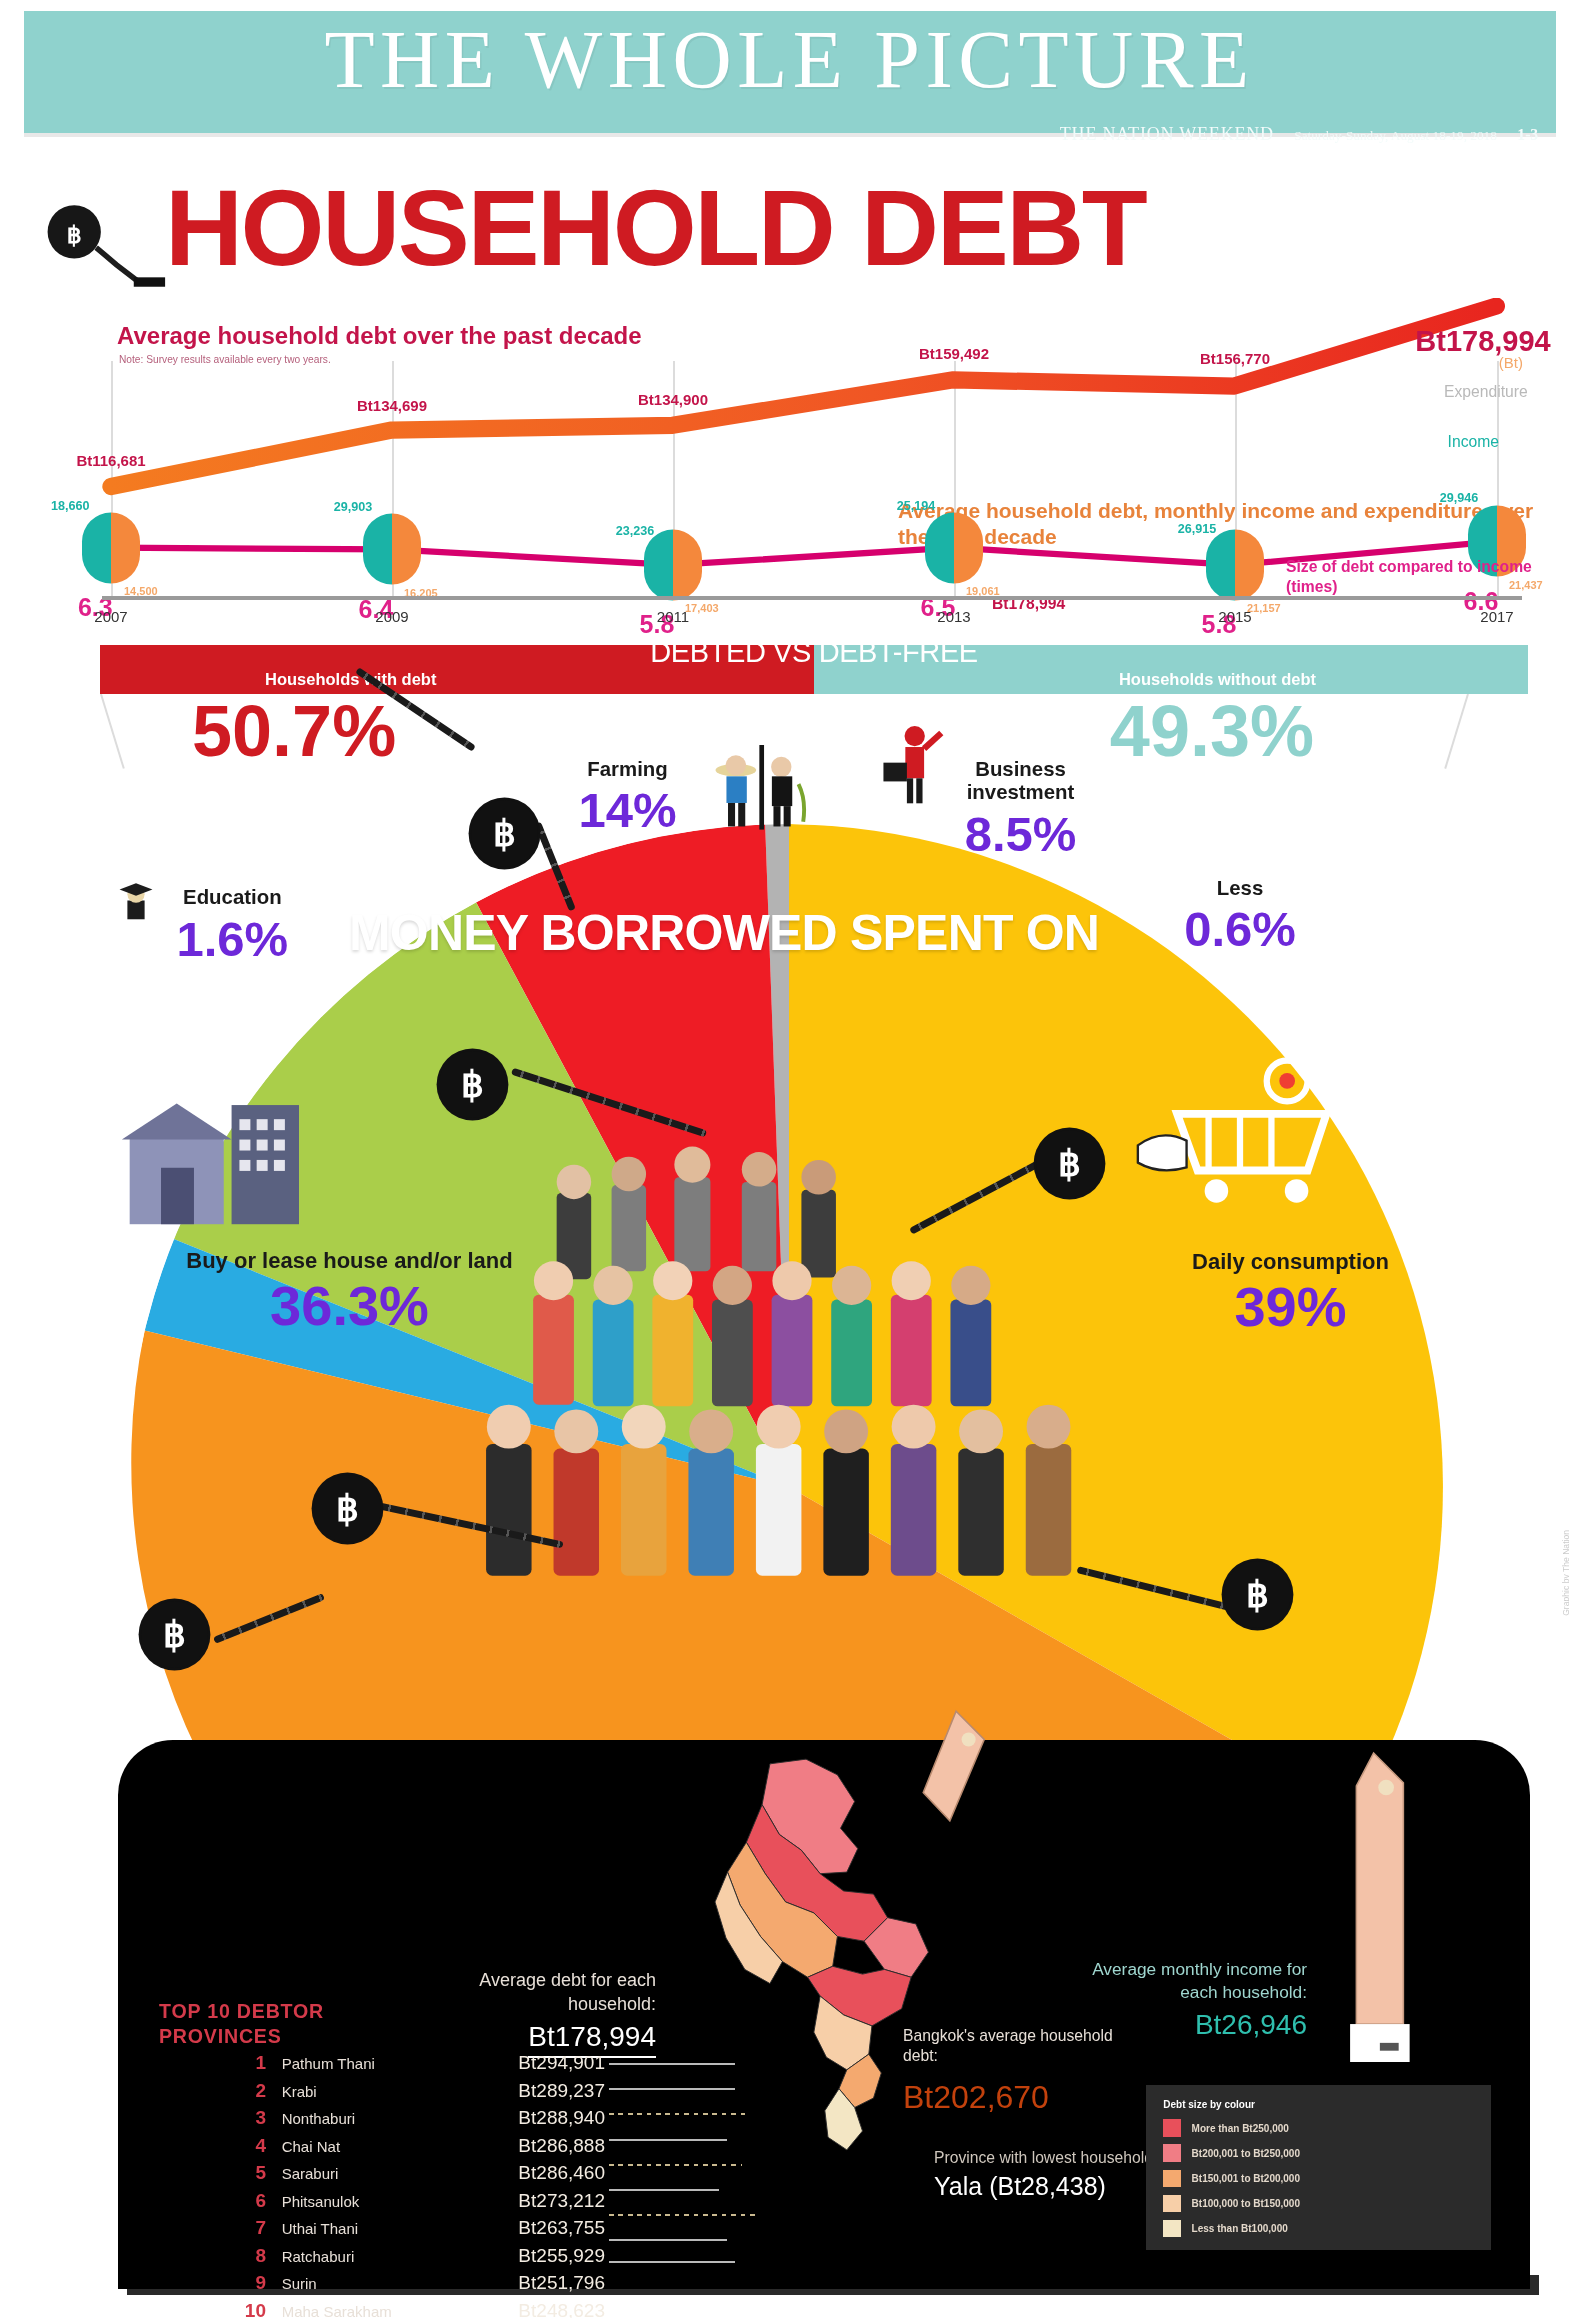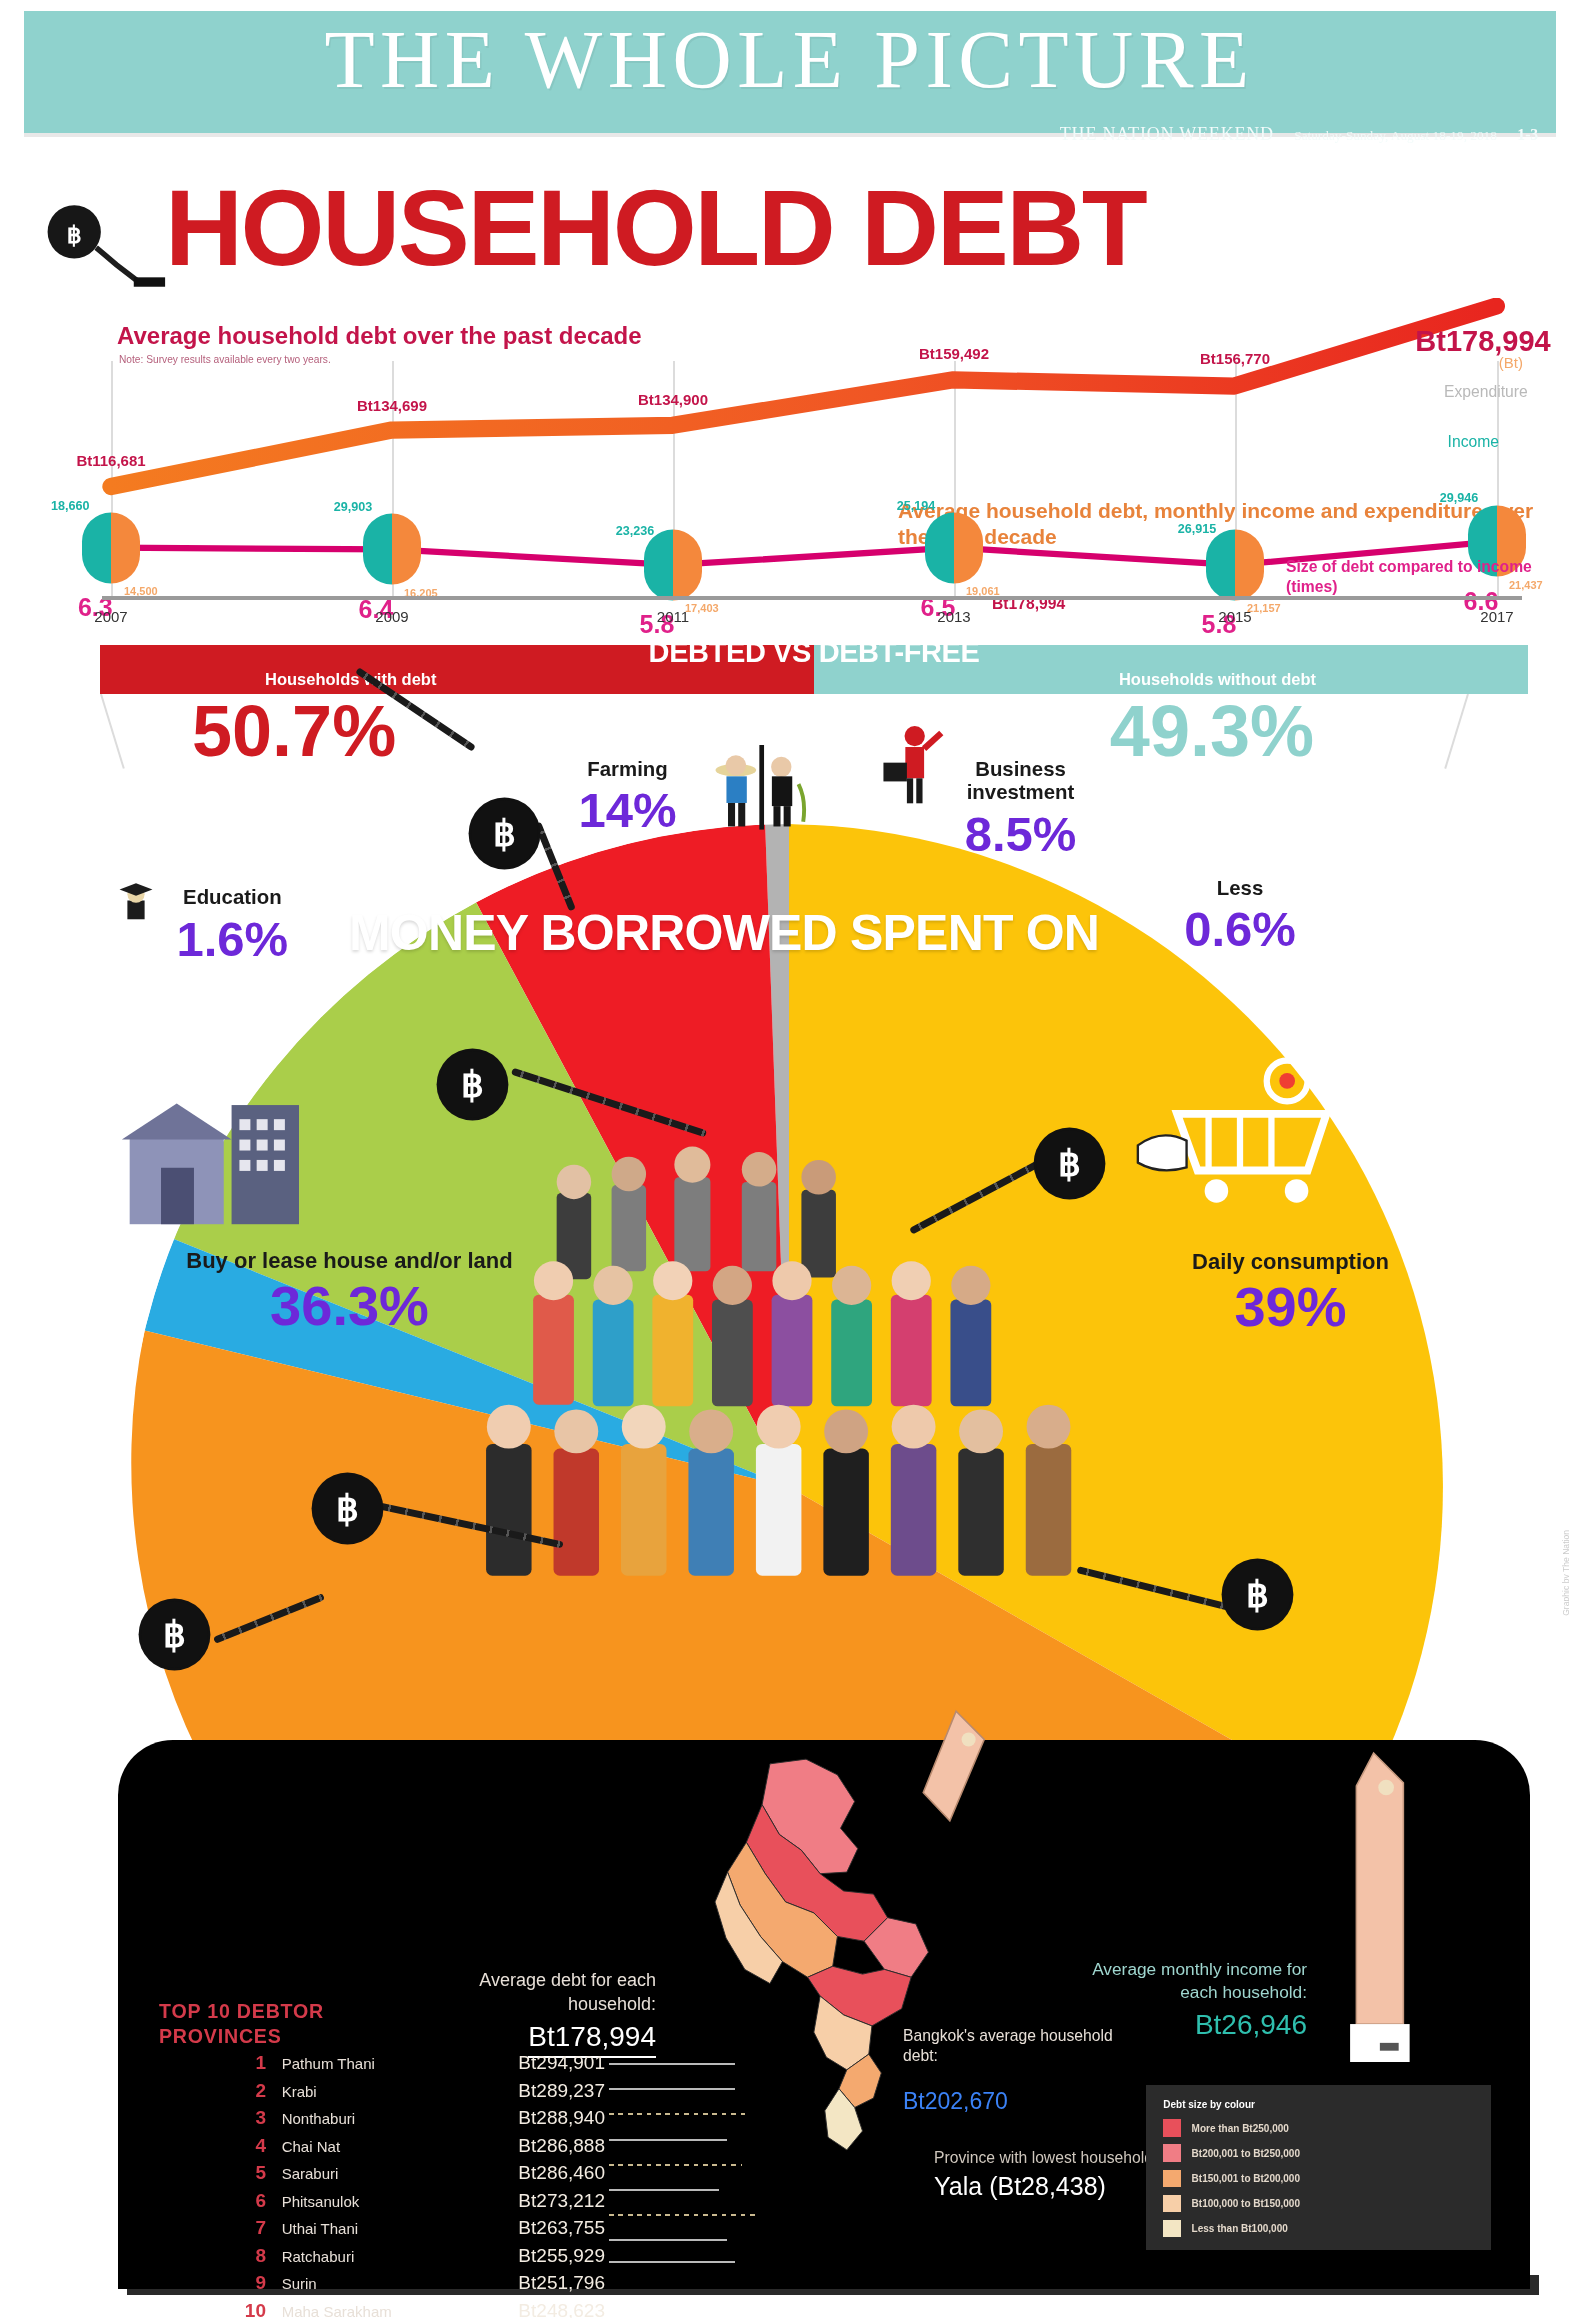--- a/index.html
+++ b/index.html
@@ -105,21 +105,21 @@
   .bt178-inline {
     position: absolute; left: 914px; top: 297px; font-size: 15.7px; font-weight: bold; color:#c3144a;
   }
 
   
   .banner { position: absolute; left: 100px; top: 645px; width: 1428px; height: 49px; }
   .banner .red  { position:absolute; left:0; top:0; width:50%; height:100%; background:#cf1b22; }
   .banner .teal { position:absolute; right:0; top:0; width:50%; height:100%; background:#8fd2cd; }
   .banner-center {
     position:absolute; left:50%; top:-9.4px; transform:translateX(-50%);
-    font-size: 29px; font-weight: bold; color:#ffffff; white-space:nowrap;
+    font-size: 29px; font-weight: normal; color:#ffffff; white-space:nowrap;
     letter-spacing:-0.4px; z-index:3;
   }
   .banner-l-label { position:absolute; left:165px; top:25px; font-size:16.5px; font-weight:bold; color:#fff; z-index:2; }
   .banner-r-label { position:absolute; right:212px; top:25px; font-size:16.5px; font-weight:bold; color:#fff; z-index:2; }
   .pct-left {
     position:absolute; left:192px; top:690px; font-size:72px; font-weight:bold; color:#cf1b22;
   }
   .pct-right {
     position:absolute; right:255px; top:690px; font-size:72px; font-weight:bold; color:#8fd2cd;
   }
@@ -187,21 +187,21 @@
   .exp-callout { position:absolute; left:942px; top:59px; width:235px; }
   .exp-callout .lbl { color:#e8a978; font-size:17.3px; line-height:1.35; }
   .exp-callout .amt { color:#ef7d2f; font-size:28px; font-weight:normal; margin-top:4.7px; }
 
   .inc-callout { position:absolute; left:961px; top:218px; width:228px; text-align:right; }
   .inc-callout .lbl { color:#9fd6cf; font-size:17.3px; line-height:1.35; }
   .inc-callout .amt { color:#2fbfae; font-size:28px; margin-top:4.7px; }
 
   .bkk-callout { position:absolute; left:785px; top:286px; width:235px; }
   .bkk-callout .lbl { color:#e8e0d8; font-size:15.7px; line-height:1.3; }
-  .bkk-callout .amt { color:#3b82f6; font-size:23px; margin-top:21px; }
+  .bkk-callout .amt { color:#c2410c; font-size:32px; margin-top:12px; }
 
   .yala-callout { position:absolute; left:816px; top:408px; width:282px; }
   .yala-callout .lbl { color:#cfc7bd; font-size:15.7px; line-height:1.3; }
   .yala-callout .amt { color:#ffffff; font-size:25px; margin-top:3.1px; }
 
   .legend-box {
     position:absolute; left:1028px; top:345px; width:345px; height:165px;
     background:#2b2b2b; padding:14px 17.3px;
   }
   .legend-box .head { font-size:10px; font-weight:bold; color:#ffffff; margin-bottom:9.4px; }

